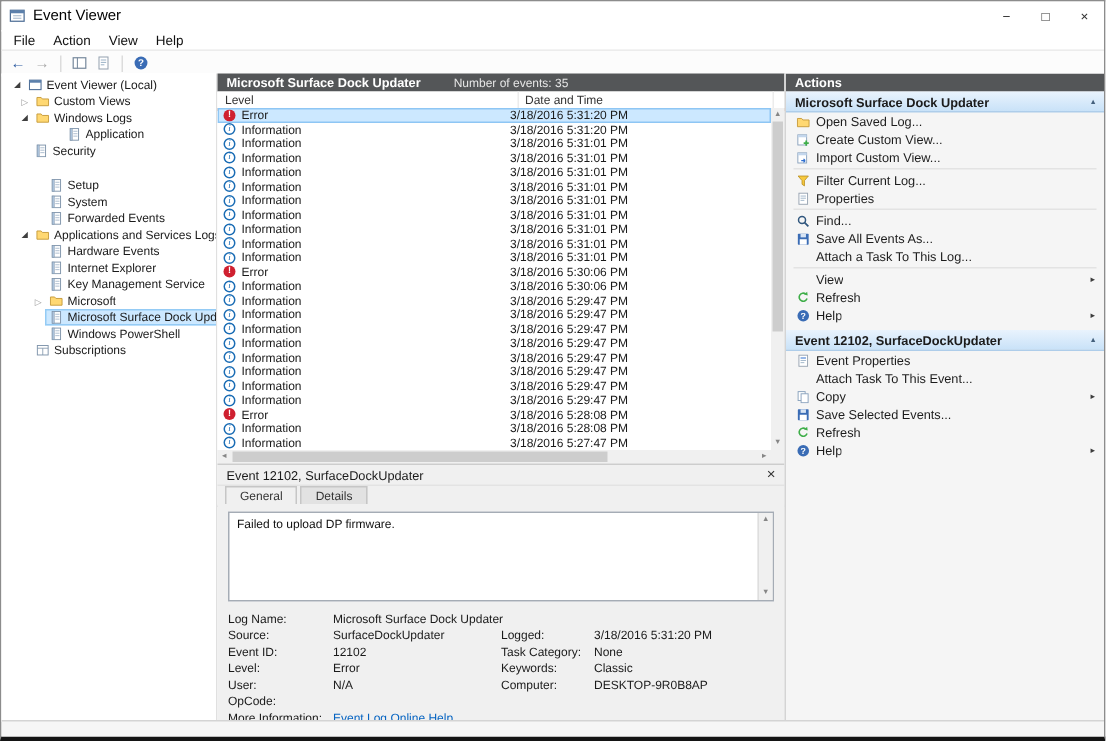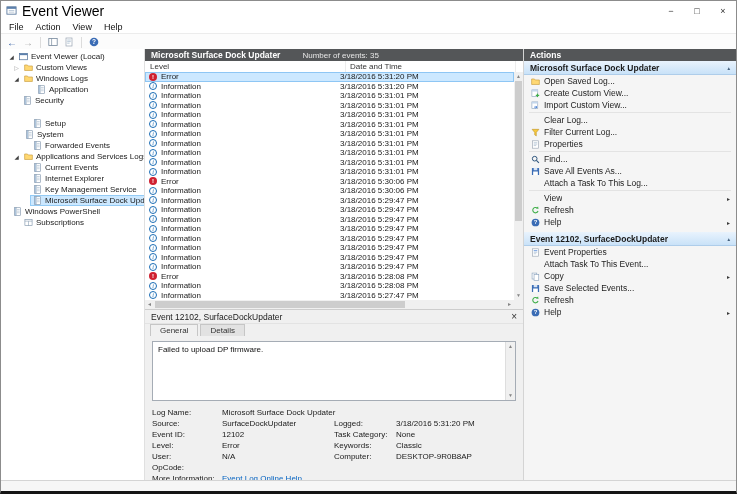--- a/index.html
+++ b/index.html
@@ -2,21 +2,21 @@
 <html><head>
 <meta charset="utf-8">
 <style>
   html,body{margin:0;padding:0}
   body{position:relative;width:737px;height:494px;background:#e8e8e8;font-family:"Liberation Sans",sans-serif;overflow:hidden;font-size:9px;color:#1a1a1a}
   .window{position:absolute;inset:0;background:#f0f0f0;border:1px solid #8c8c8c;border-bottom:3px solid #141414}
   
   .titlebar{position:absolute;top:0;left:0;right:0;height:19px;background:#fff;display:flex;align-items:center;padding:0 0 0 5px;border-bottom:1px solid #f2f2f2}
   .app-icon{width:11px;height:11px;margin-right:5px;flex:none}
   .app-icon svg{width:100%;height:100%;display:block}
-  .title-text{font-size:14px;color:#000}
+  .title-text{font-size:10px;color:#000}
   .win-controls{margin-left:auto;display:flex;height:100%}
   .win-btn{width:26px;height:19px;display:flex;align-items:center;justify-content:center;font-size:9px;color:#333}
   .menubar{position:absolute;top:19px;left:0;right:0;height:13px;background:#fff;display:flex;align-items:center;font-size:9px;padding-left:2px}
   .menu-item{padding:0 6px;color:#111}
   .toolbar{position:absolute;top:32px;left:0;right:0;height:16px;background:#fcfcfc;border-bottom:1px solid #d6d6d6;border-top:1px solid #ececec;display:flex;align-items:center;padding:0 5px;gap:4px}
   .tb-icon{width:12px;height:12px;display:flex;align-items:center;justify-content:center;font-size:10px}
   .tb-icon svg{width:10px;height:10px;display:block}
   .tb-back{color:#2c5aa0;font-weight:bold}
   .tb-fwd{color:#a9a9a9;font-weight:bold}
   .tb-sep{width:1px;height:11px;background:#dcdcdc;margin:0 2px}
@@ -173,21 +173,21 @@
           <span class="tree-arrow exp">◢</span>
           <span class="tree-core">
             <span class="tree-icon">
               <svg viewBox="0 0 10 10">
                 <path d="M0.7 2.2 h3.1 l0.9 1.1 h4.6 v5 h-8.6 z" fill="#ffd872" stroke="#c79b3b" stroke-width="0.7"></path>
               </svg>
             </span>
             <span class="tree-label">Windows Logs</span>
           </span>
         </div>
-        <div class="tree-row" style="padding-left: 24px;">
+        <div class="tree-row" style="padding-left: 32px;">
           <span class="tree-arrow"></span>
           <span class="tree-core">
             <span class="tree-icon">
               <svg viewBox="0 0 10 10">
                 <rect x="2" y="0.8" width="6.2" height="8.6" fill="#fff" stroke="#7f94ab" stroke-width="0.7"></rect>
                 <rect x="2" y="0.8" width="1.5" height="8.6" fill="#aec6de" stroke="#7f94ab" stroke-width="0.4"></rect>
                 <line x1="4.3" y1="2.8" x2="7.4" y2="2.8" stroke="#9db1c6" stroke-width="0.6"></line>
                 <line x1="4.3" y1="4.6" x2="7.4" y2="4.6" stroke="#9db1c6" stroke-width="0.6"></line>
                 <line x1="4.3" y1="6.4" x2="7.4" y2="6.4" stroke="#9db1c6" stroke-width="0.6"></line>
               </svg>
@@ -218,21 +218,21 @@
                 <rect x="2" y="0.8" width="6.2" height="8.6" fill="#fff" stroke="#7f94ab" stroke-width="0.7"></rect>
                 <rect x="2" y="0.8" width="1.5" height="8.6" fill="#aec6de" stroke="#7f94ab" stroke-width="0.4"></rect>
                 <line x1="4.3" y1="2.8" x2="7.4" y2="2.8" stroke="#9db1c6" stroke-width="0.6"></line>
                 <line x1="4.3" y1="4.6" x2="7.4" y2="4.6" stroke="#9db1c6" stroke-width="0.6"></line>
                 <line x1="4.3" y1="6.4" x2="7.4" y2="6.4" stroke="#9db1c6" stroke-width="0.6"></line>
               </svg>
             </span>
             <span class="tree-label">Setup</span>
           </span>
         </div>
-        <div class="tree-row" style="padding-left: 12px;">
+        <div class="tree-row" style="padding-left: 20px;">
           <span class="tree-arrow"></span>
           <span class="tree-core">
             <span class="tree-icon">
               <svg viewBox="0 0 10 10">
                 <rect x="2" y="0.8" width="6.2" height="8.6" fill="#fff" stroke="#7f94ab" stroke-width="0.7"></rect>
                 <rect x="2" y="0.8" width="1.5" height="8.6" fill="#aec6de" stroke="#7f94ab" stroke-width="0.4"></rect>
                 <line x1="4.3" y1="2.8" x2="7.4" y2="2.8" stroke="#9db1c6" stroke-width="0.6"></line>
                 <line x1="4.3" y1="4.6" x2="7.4" y2="4.6" stroke="#9db1c6" stroke-width="0.6"></line>
                 <line x1="4.3" y1="6.4" x2="7.4" y2="6.4" stroke="#9db1c6" stroke-width="0.6"></line>
               </svg>
@@ -271,21 +271,21 @@
           <span class="tree-core">
             <span class="tree-icon">
               <svg viewBox="0 0 10 10">
                 <rect x="2" y="0.8" width="6.2" height="8.6" fill="#fff" stroke="#7f94ab" stroke-width="0.7"></rect>
                 <rect x="2" y="0.8" width="1.5" height="8.6" fill="#aec6de" stroke="#7f94ab" stroke-width="0.4"></rect>
                 <line x1="4.3" y1="2.8" x2="7.4" y2="2.8" stroke="#9db1c6" stroke-width="0.6"></line>
                 <line x1="4.3" y1="4.6" x2="7.4" y2="4.6" stroke="#9db1c6" stroke-width="0.6"></line>
                 <line x1="4.3" y1="6.4" x2="7.4" y2="6.4" stroke="#9db1c6" stroke-width="0.6"></line>
               </svg>
             </span>
-            <span class="tree-label">Current Events</span>
+            <span class="tree-label">Hardware Events</span>
           </span>
         </div>
         <div class="tree-row" style="padding-left: 20px; align-items: flex-end;">
           <span class="tree-arrow"></span>
           <span class="tree-core">
             <span class="tree-icon">
               <svg viewBox="0 0 10 10">
                 <rect x="2" y="0.8" width="6.2" height="8.6" fill="#fff" stroke="#7f94ab" stroke-width="0.7"></rect>
                 <rect x="2" y="0.8" width="1.5" height="8.6" fill="#aec6de" stroke="#7f94ab" stroke-width="0.4"></rect>
                 <line x1="4.3" y1="2.8" x2="7.4" y2="2.8" stroke="#9db1c6" stroke-width="0.6"></line>
@@ -305,35 +305,46 @@
                 <rect x="2" y="0.8" width="1.5" height="8.6" fill="#aec6de" stroke="#7f94ab" stroke-width="0.4"></rect>
                 <line x1="4.3" y1="2.8" x2="7.4" y2="2.8" stroke="#9db1c6" stroke-width="0.6"></line>
                 <line x1="4.3" y1="4.6" x2="7.4" y2="4.6" stroke="#9db1c6" stroke-width="0.6"></line>
                 <line x1="4.3" y1="6.4" x2="7.4" y2="6.4" stroke="#9db1c6" stroke-width="0.6"></line>
               </svg>
             </span>
             <span class="tree-label">Key Management Service</span>
           </span>
         </div>
         <div class="tree-row" style="padding-left: 20px;">
+          <span class="tree-arrow">▷</span>
+          <span class="tree-core">
+            <span class="tree-icon">
+              <svg viewBox="0 0 10 10">
+                <path d="M0.7 2.2 h3.1 l0.9 1.1 h4.6 v5 h-8.6 z" fill="#ffd872" stroke="#c79b3b" stroke-width="0.7"></path>
+              </svg>
+            </span>
+            <span class="tree-label">Microsoft</span>
+          </span>
+        </div>
+        <div class="tree-row" style="padding-left: 20px;">
           <span class="tree-arrow"></span>
           <span class="tree-core selected">
             <span class="tree-icon">
               <svg viewBox="0 0 10 10">
                 <rect x="2" y="0.8" width="6.2" height="8.6" fill="#fff" stroke="#7f94ab" stroke-width="0.7"></rect>
                 <rect x="2" y="0.8" width="1.5" height="8.6" fill="#aec6de" stroke="#7f94ab" stroke-width="0.4"></rect>
                 <line x1="4.3" y1="2.8" x2="7.4" y2="2.8" stroke="#9db1c6" stroke-width="0.6"></line>
                 <line x1="4.3" y1="4.6" x2="7.4" y2="4.6" stroke="#9db1c6" stroke-width="0.6"></line>
                 <line x1="4.3" y1="6.4" x2="7.4" y2="6.4" stroke="#9db1c6" stroke-width="0.6"></line>
               </svg>
             </span>
             <span class="tree-label">Microsoft Surface Dock Updater</span>
           </span>
         </div>
-        <div class="tree-row" style="">
+        <div class="tree-row" style="padding-left: 20px;">
           <span class="tree-arrow"></span>
           <span class="tree-core">
             <span class="tree-icon">
               <svg viewBox="0 0 10 10">
                 <rect x="2" y="0.8" width="6.2" height="8.6" fill="#fff" stroke="#7f94ab" stroke-width="0.7"></rect>
                 <rect x="2" y="0.8" width="1.5" height="8.6" fill="#aec6de" stroke="#7f94ab" stroke-width="0.4"></rect>
                 <line x1="4.3" y1="2.8" x2="7.4" y2="2.8" stroke="#9db1c6" stroke-width="0.6"></line>
                 <line x1="4.3" y1="4.6" x2="7.4" y2="4.6" stroke="#9db1c6" stroke-width="0.6"></line>
                 <line x1="4.3" y1="6.4" x2="7.4" y2="6.4" stroke="#9db1c6" stroke-width="0.6"></line>
               </svg>
@@ -646,24 +657,20 @@
               <svg viewBox="0 0 10 10">
                 <rect x="1" y="1" width="6.5" height="7.5" fill="#fff" stroke="#8aa2bd" stroke-width="0.7"></rect>
                 <rect x="1" y="1" width="6.5" height="1.8" fill="#c3d6ec"></rect>
                 <path d="M3.5 6.8 h3 m0 0 l-1.3 -1.3 m1.3 1.3 l-1.3 1.3" stroke="#2f6fd0" stroke-width="0.9" fill="none"></path>
               </svg>
             </span>
             <span class="a-label">Import Custom View...</span>
           </div>
           <div class="action-sep"></div>
           <div class="action-item">
-            <span class="a-icon"></span>
-            <span class="a-label">Clear Log...</span>
-          </div>
-          <div class="action-item">
             <span class="a-icon">
               <svg viewBox="0 0 10 10">
                 <path d="M1.2 1.5 h7.6 l-2.9 3.4 v3.9 l-1.8 -1.2 v-2.7 z" fill="#f7c93e" stroke="#b98e1f" stroke-width="0.6"></path>
               </svg>
             </span>
             <span class="a-label">Filter Current Log...</span>
           </div>
           <div class="action-item">
             <span class="a-icon">
               <svg viewBox="0 0 10 10">

